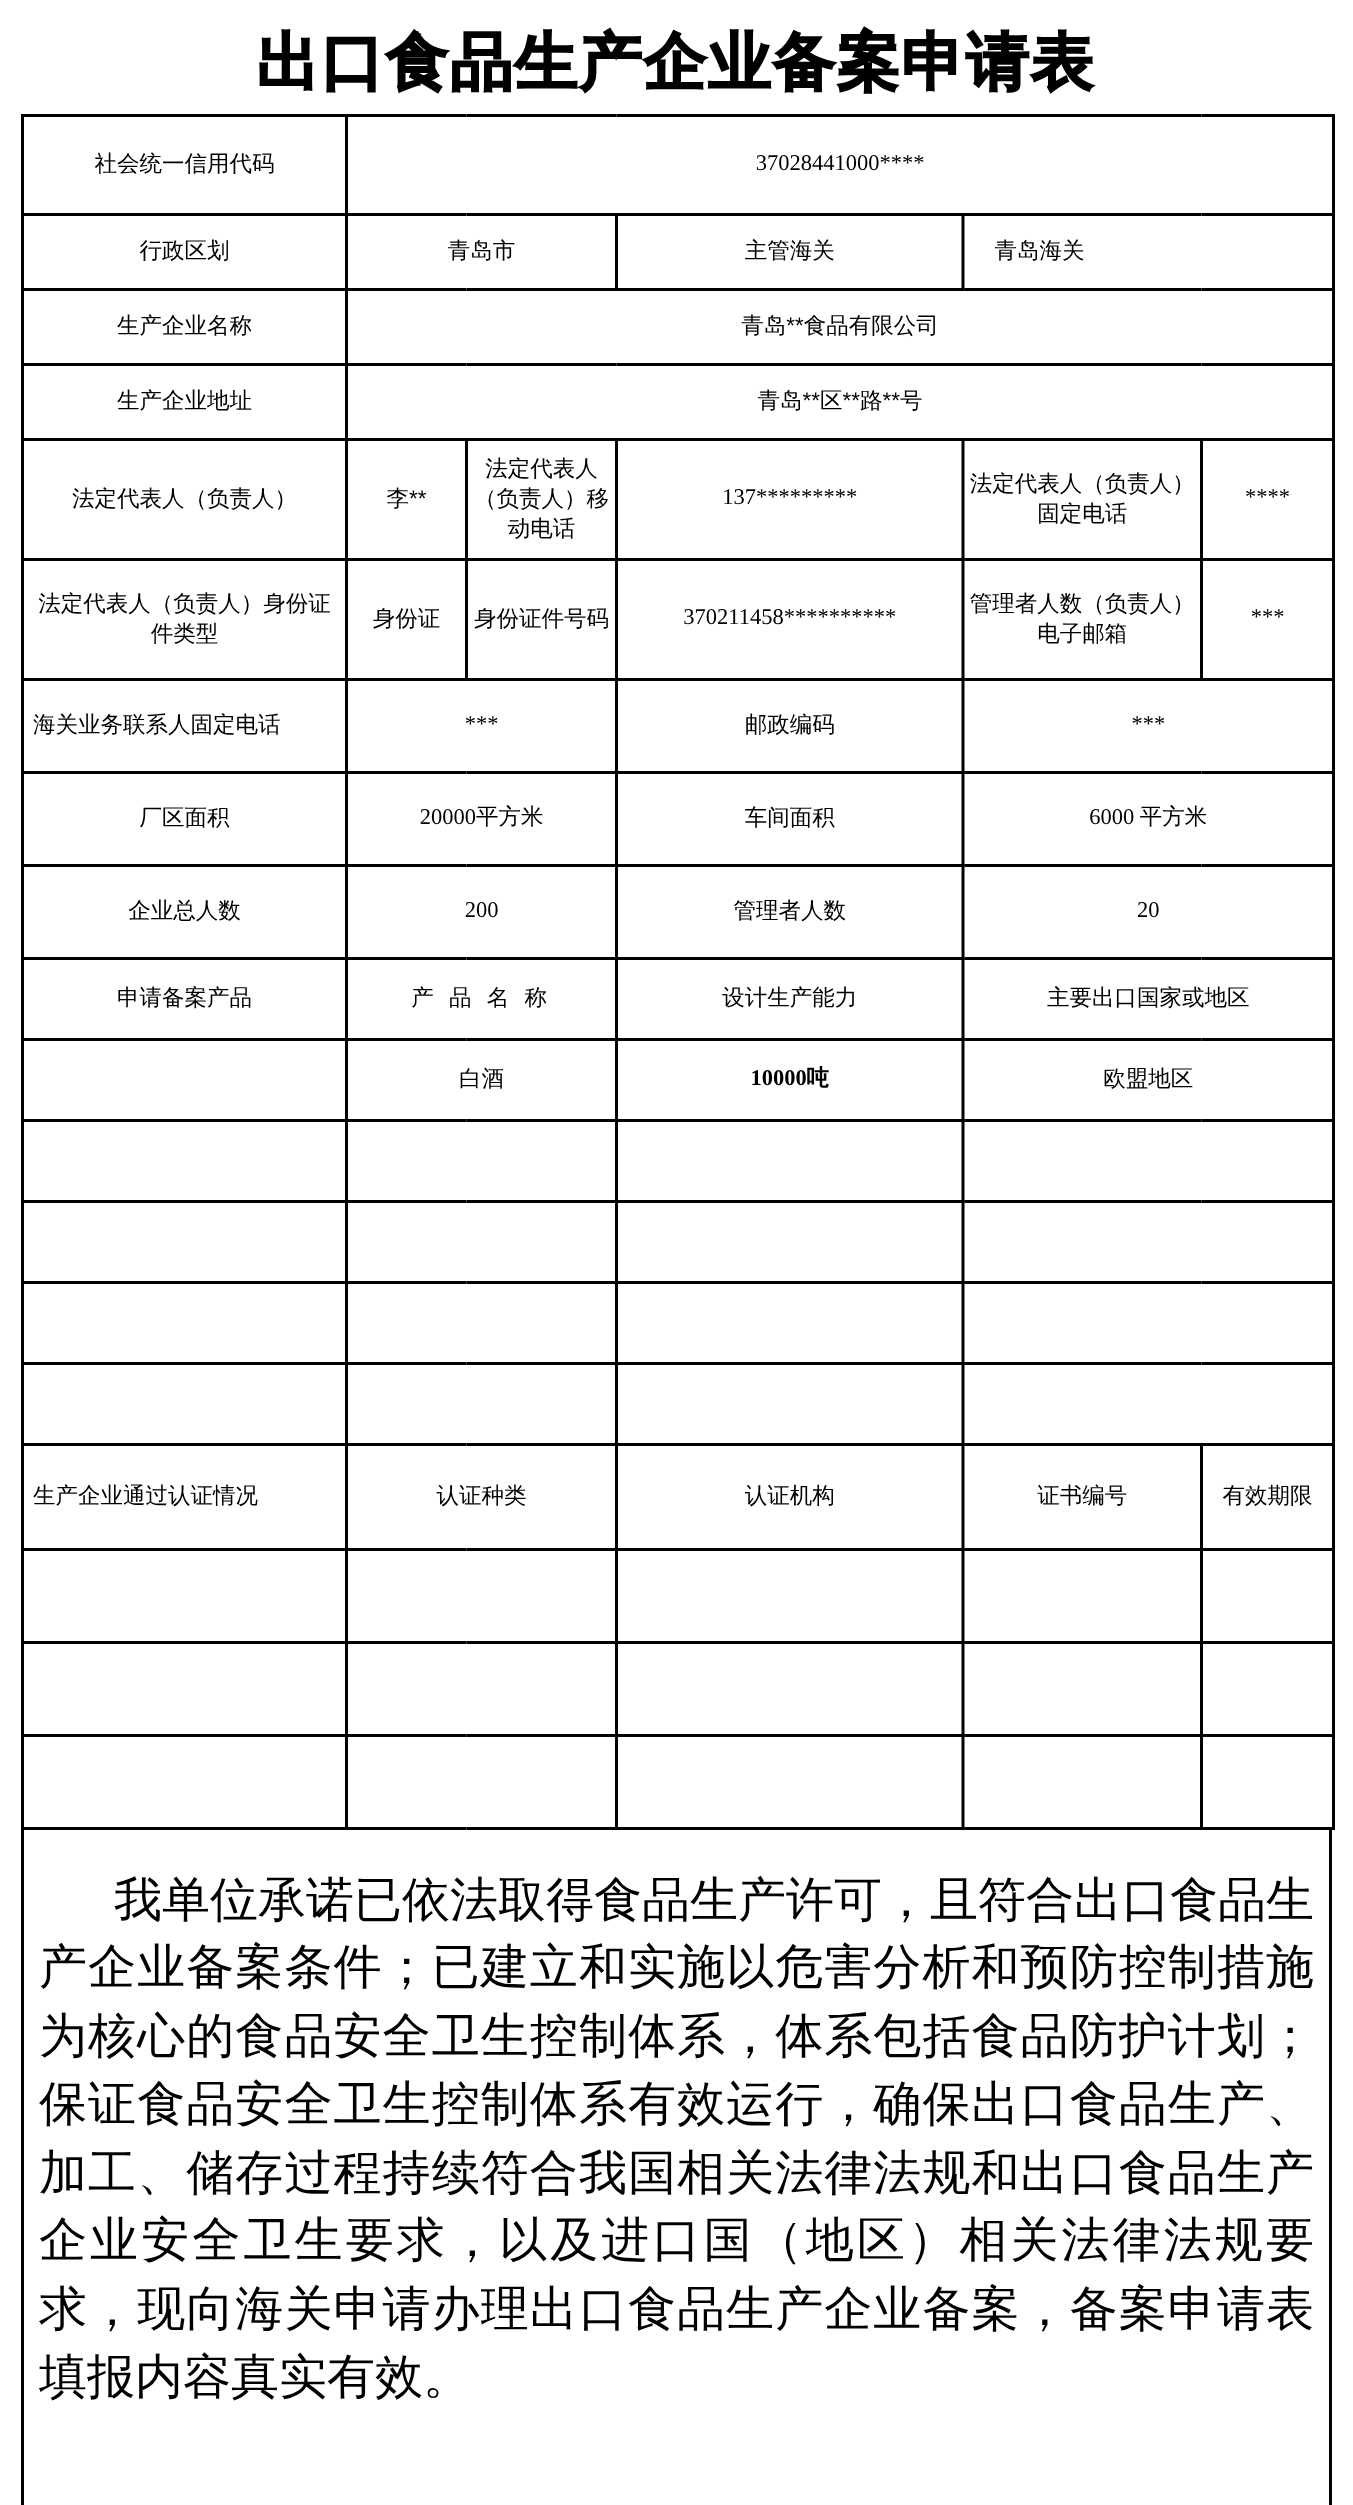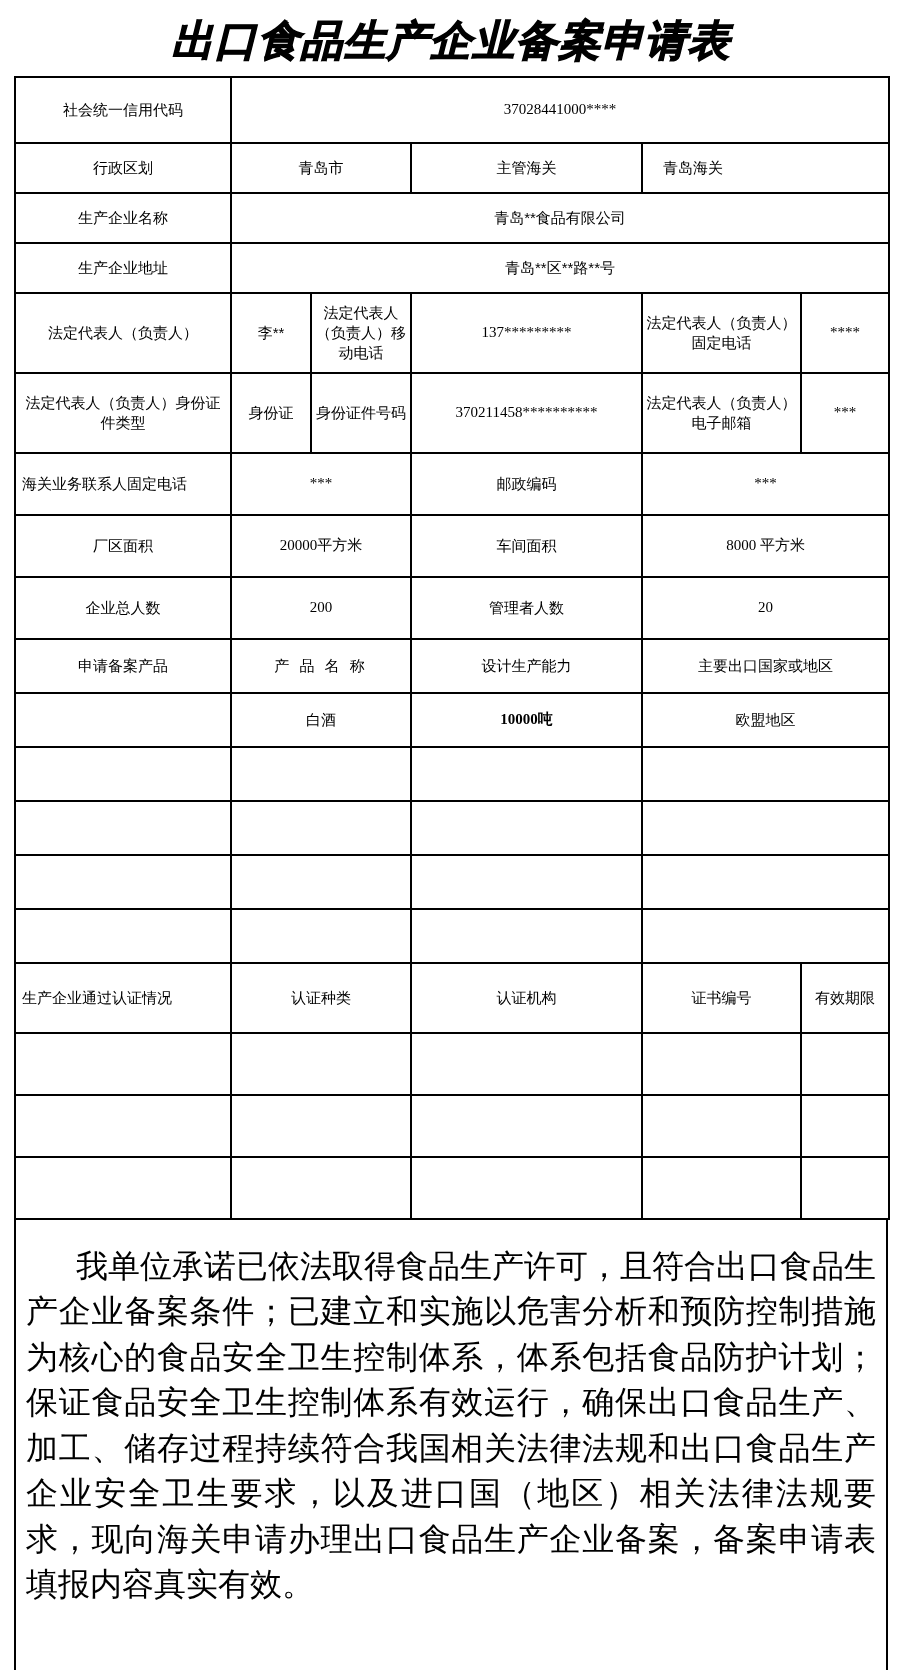--- a/index.html
+++ b/index.html
@@ -12,21 +12,20 @@
 
   .title{
     text-align:center;
     font-size:42px;
     font-weight:bold;
     letter-spacing:1px;
     line-height:1.0;
     padding-top:20px;
     padding-bottom:14px;
     font-family:"DejaVu Sans","Liberation Sans",sans-serif;
-    font-style:italic;
     -webkit-text-stroke:1.2px #000;
   }
 
   table.form{
     width:874px;
     border-collapse:collapse;
     table-layout:fixed;
   }
   table.form td{
     border:2px solid #000;
@@ -121,37 +120,37 @@
       <td class="h70 num">137*********</td>
       <td class="h70">法定代表人（负责人）固定电话</td>
       <td class="h70 num">****</td>
     </tr>
 
     <tr>
       <td class="h70">法定代表人（负责人）身份证件类型</td>
       <td class="h70">身份证</td>
       <td class="h70">身份证件号码</td>
       <td class="h70 num">370211458**********</td>
-      <td class="h70">法定代表人（负责人）电子邮箱</td>
+      <td class="h70">管理者人数（负责人）电子邮箱</td>
       <td class="h70 num">***</td>
     </tr>
 
 
     <tr>
       <td class="h52" style="text-align:left;padding-left:6px">海关业务联系人固定电话</td>
       <td class="h52 num" colspan="2">***</td>
       <td class="h52">邮政编码</td>
       <td class="h52 num" colspan="2">***</td>
     </tr>
 
     <tr>
       <td class="h52">厂区面积</td>
       <td class="h52 num" colspan="2">20000平方米</td>
       <td class="h52">车间面积</td>
-      <td class="h52 num" colspan="2">8000 平方米</td>
+      <td class="h52 num" colspan="2">6000 平方米</td>
     </tr>
 
     <tr>
       <td class="h52">企业总人数</td>
       <td class="h52 num" colspan="2">200</td>
       <td class="h52">管理者人数</td>
       <td class="h52 num" colspan="2">20</td>
     </tr>
 
     <tr>

